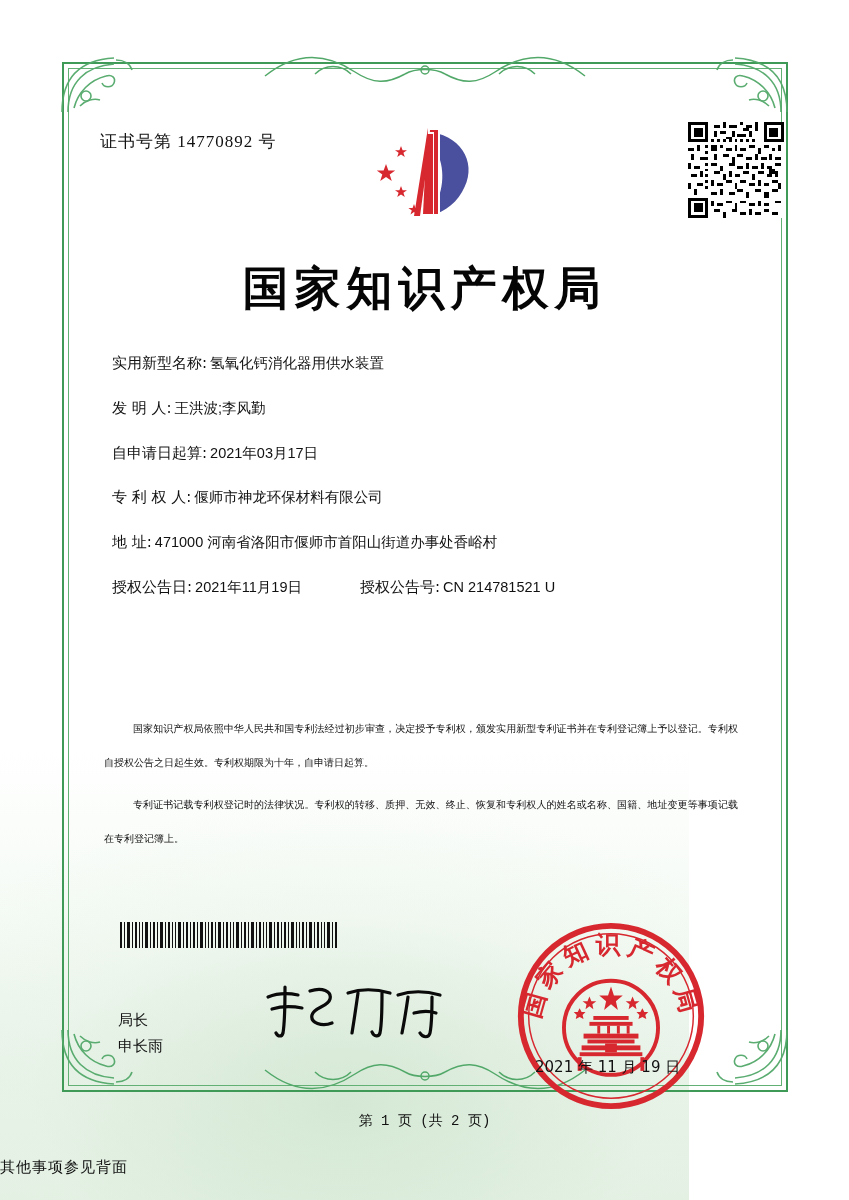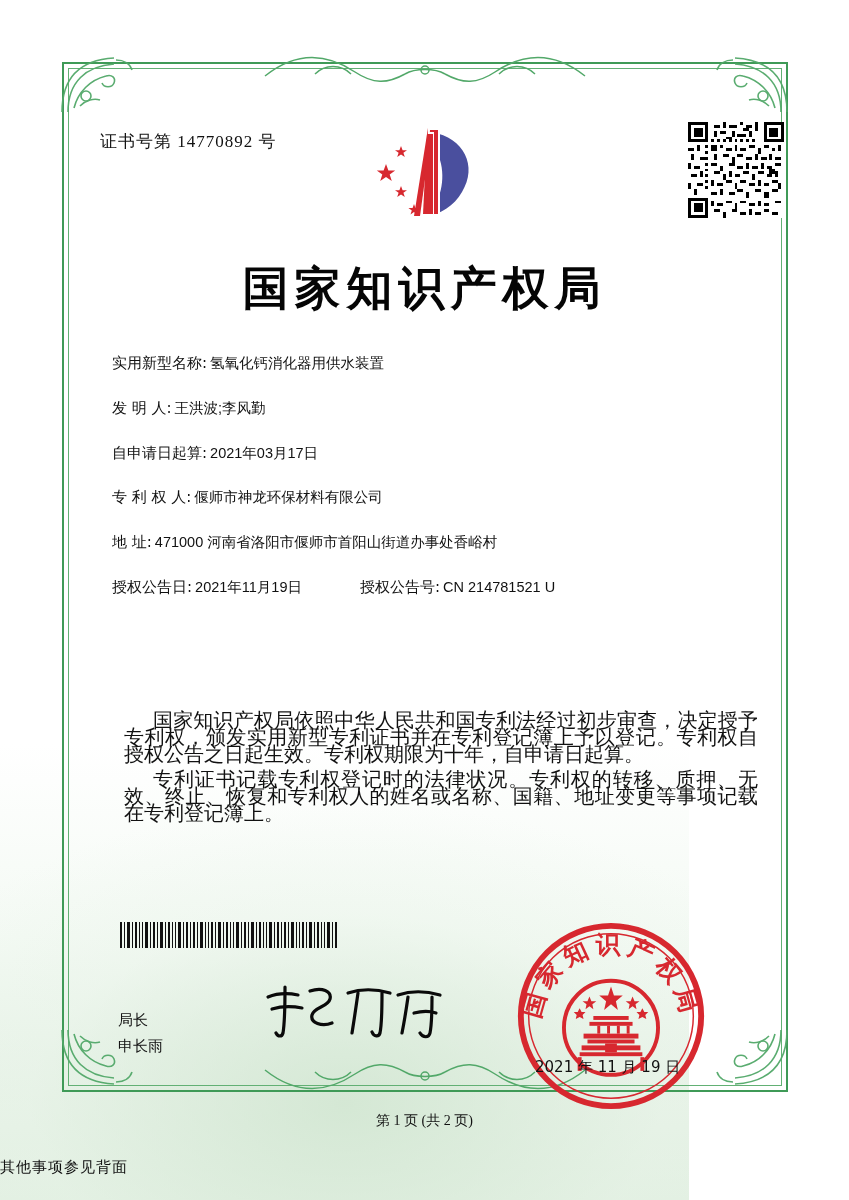--- a/index.html
+++ b/index.html
@@ -153,26 +153,26 @@
   }
   .field-row.two-col .second {
     margin-left: 58px;
     display: flex;
     align-items: baseline;
   }
 
   
   .body-text {
     position: absolute;
-    left: 124px;
+    left: 104px;
     top: 712px;
     width: 634px;
     font-family: "DejaVu Sans", sans-serif;
-    font-size: 20px;
-    line-height: 17px;
+    font-size: 10px;
+    line-height: 34px;
     color: #111;
     text-align: justify;
   }
   .body-text p {
     margin: 0 0 8px 0;
     text-indent: 29px;
   }
 
   
   .barcode {
@@ -224,21 +224,21 @@
     color: #111;
   }
 
   
   .page-indicator {
     position: absolute;
     left: 0;
     top: 1112px;
     width: 849px;
     text-align: center;
-    font-family: Liberation Serif, serif;
+    font-family: Liberation Mono, monospace;
     font-size: 14px;
     color: #111;
   }
   .back-note {
     position: absolute;
     left: 0;
     top: 1158px;
     width: 849px;
     text-align: left;
     font-family: "DejaVu Sans", sans-serif;

